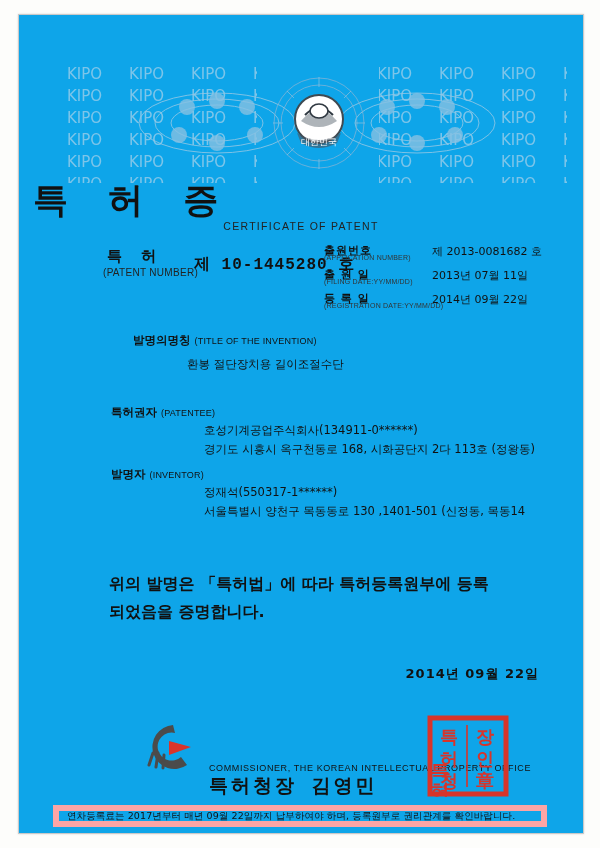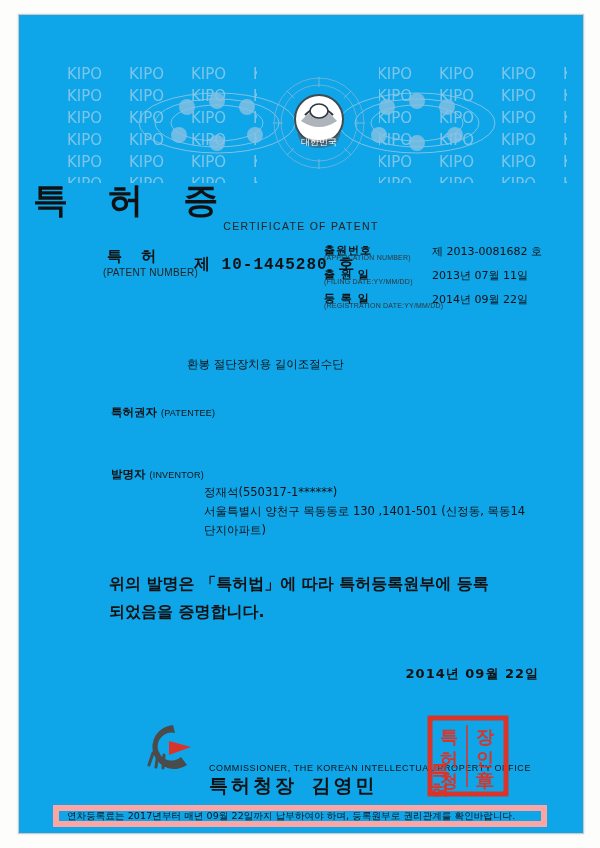--- a/index.html
+++ b/index.html
@@ -321,35 +321,42 @@
         <span class="meta-en">(FILING DATE:YY/MM/DD)</span>
         <span class="meta-val">2013년  07월  11일</span>
       </div>
       <div class="meta-row">
         <span class="meta-ko">등 록 일</span>
         <span class="meta-en">(REGISTRATION DATE:YY/MM/DD)</span>
         <span class="meta-val">2014년  09월  22일</span>
       </div>
     </div>
 
+    <div class="sec-head" id="sec-title-head">
+      <span>발명의명칭</span>
+      <span class="en">(TITLE OF THE INVENTION)</span>
+    </div>
     <div class="sec-body" id="sec-title-body">환봉 절단장치용 길이조절수단</div>
 
     <div class="sec-head" id="sec-patentee-head">
       <span>특허권자</span>
       <span class="en">(PATENTEE)</span>
     </div>
+    <div class="sec-body" id="sec-patentee-body">
+      <div>호성기계공업주식회사(134911-0******)</div>
+      <div>경기도 시흥시 옥구천동로 168, 시화공단지 2다 113호 (정왕동)</div>
+    </div>
 
     <div class="sec-head" id="sec-inventor-head">
       <span>발명자</span>
       <span class="en">(INVENTOR)</span>
     </div>
     <div class="sec-body" id="sec-inventor-body">
       <div>정재석(550317-1******)</div>
       <div>서울특별시 양천구 목동동로 130 ,1401-501 (신정동, 목동14</div>
-      <div>단지아파트)</div>
     </div>
 
     <div class="cert-ko">
       <div>위의 발명은 「특허법」에 따라 특허등록원부에 등록</div>
       <div>되었음을 증명합니다.</div>
     </div>
     <div class="cert-date">2014년   09월   22일</div>
 
     <div class="kipo-logo">
       <svg width="60" height="52" viewBox="0 0 60 52" xmlns="http://www.w3.org/2000/svg">

